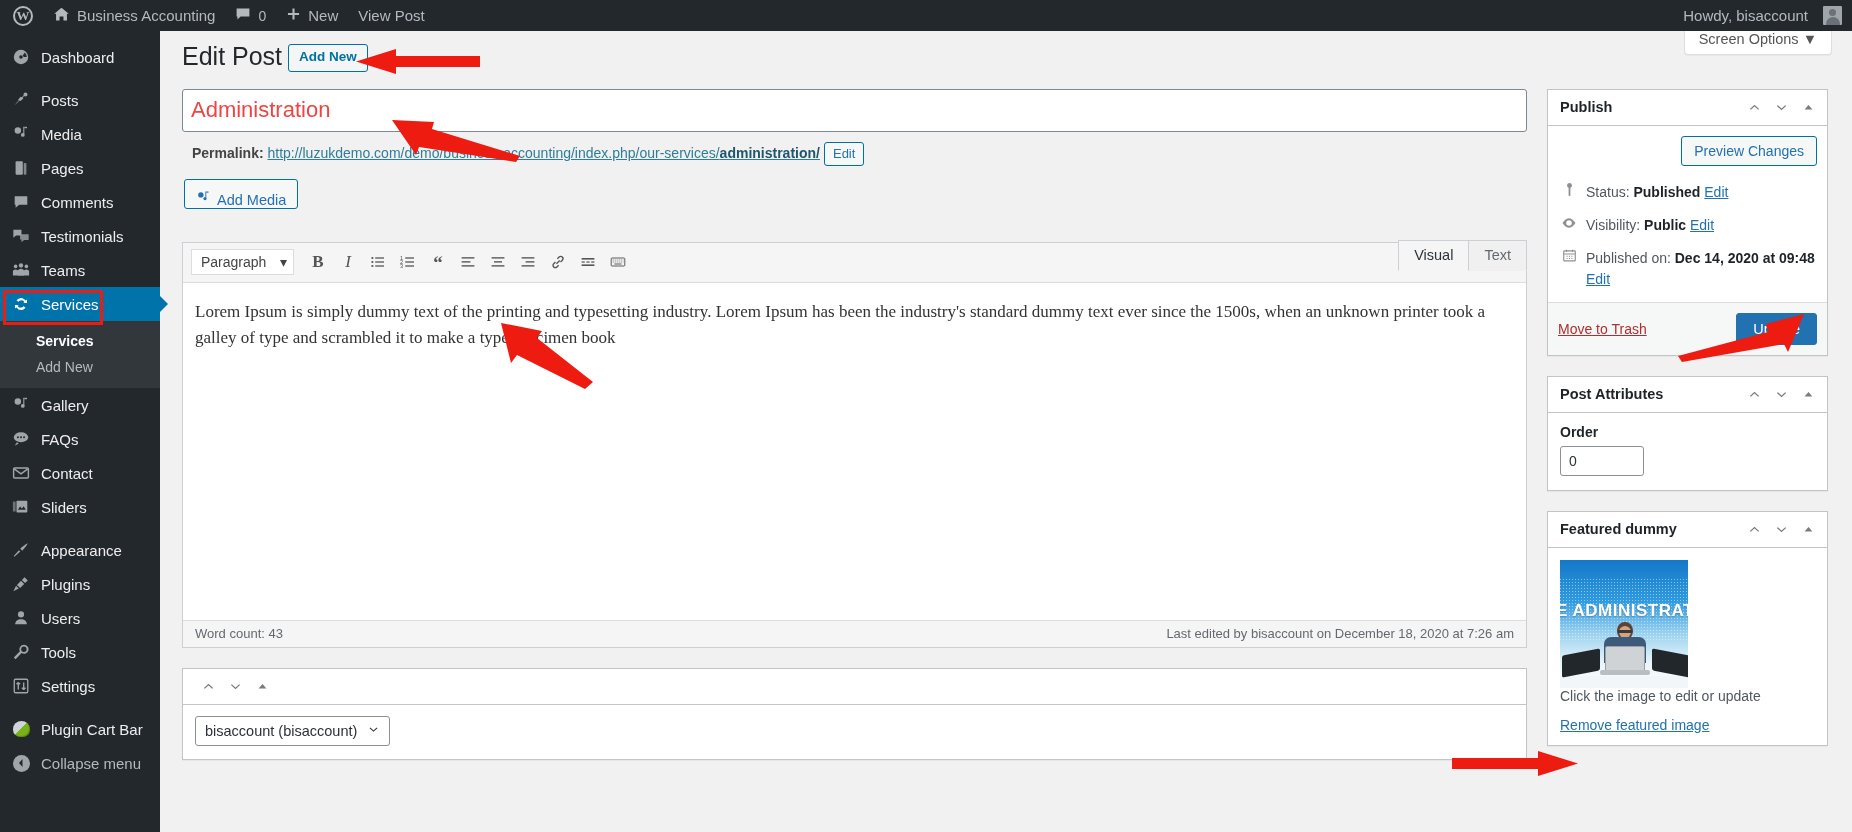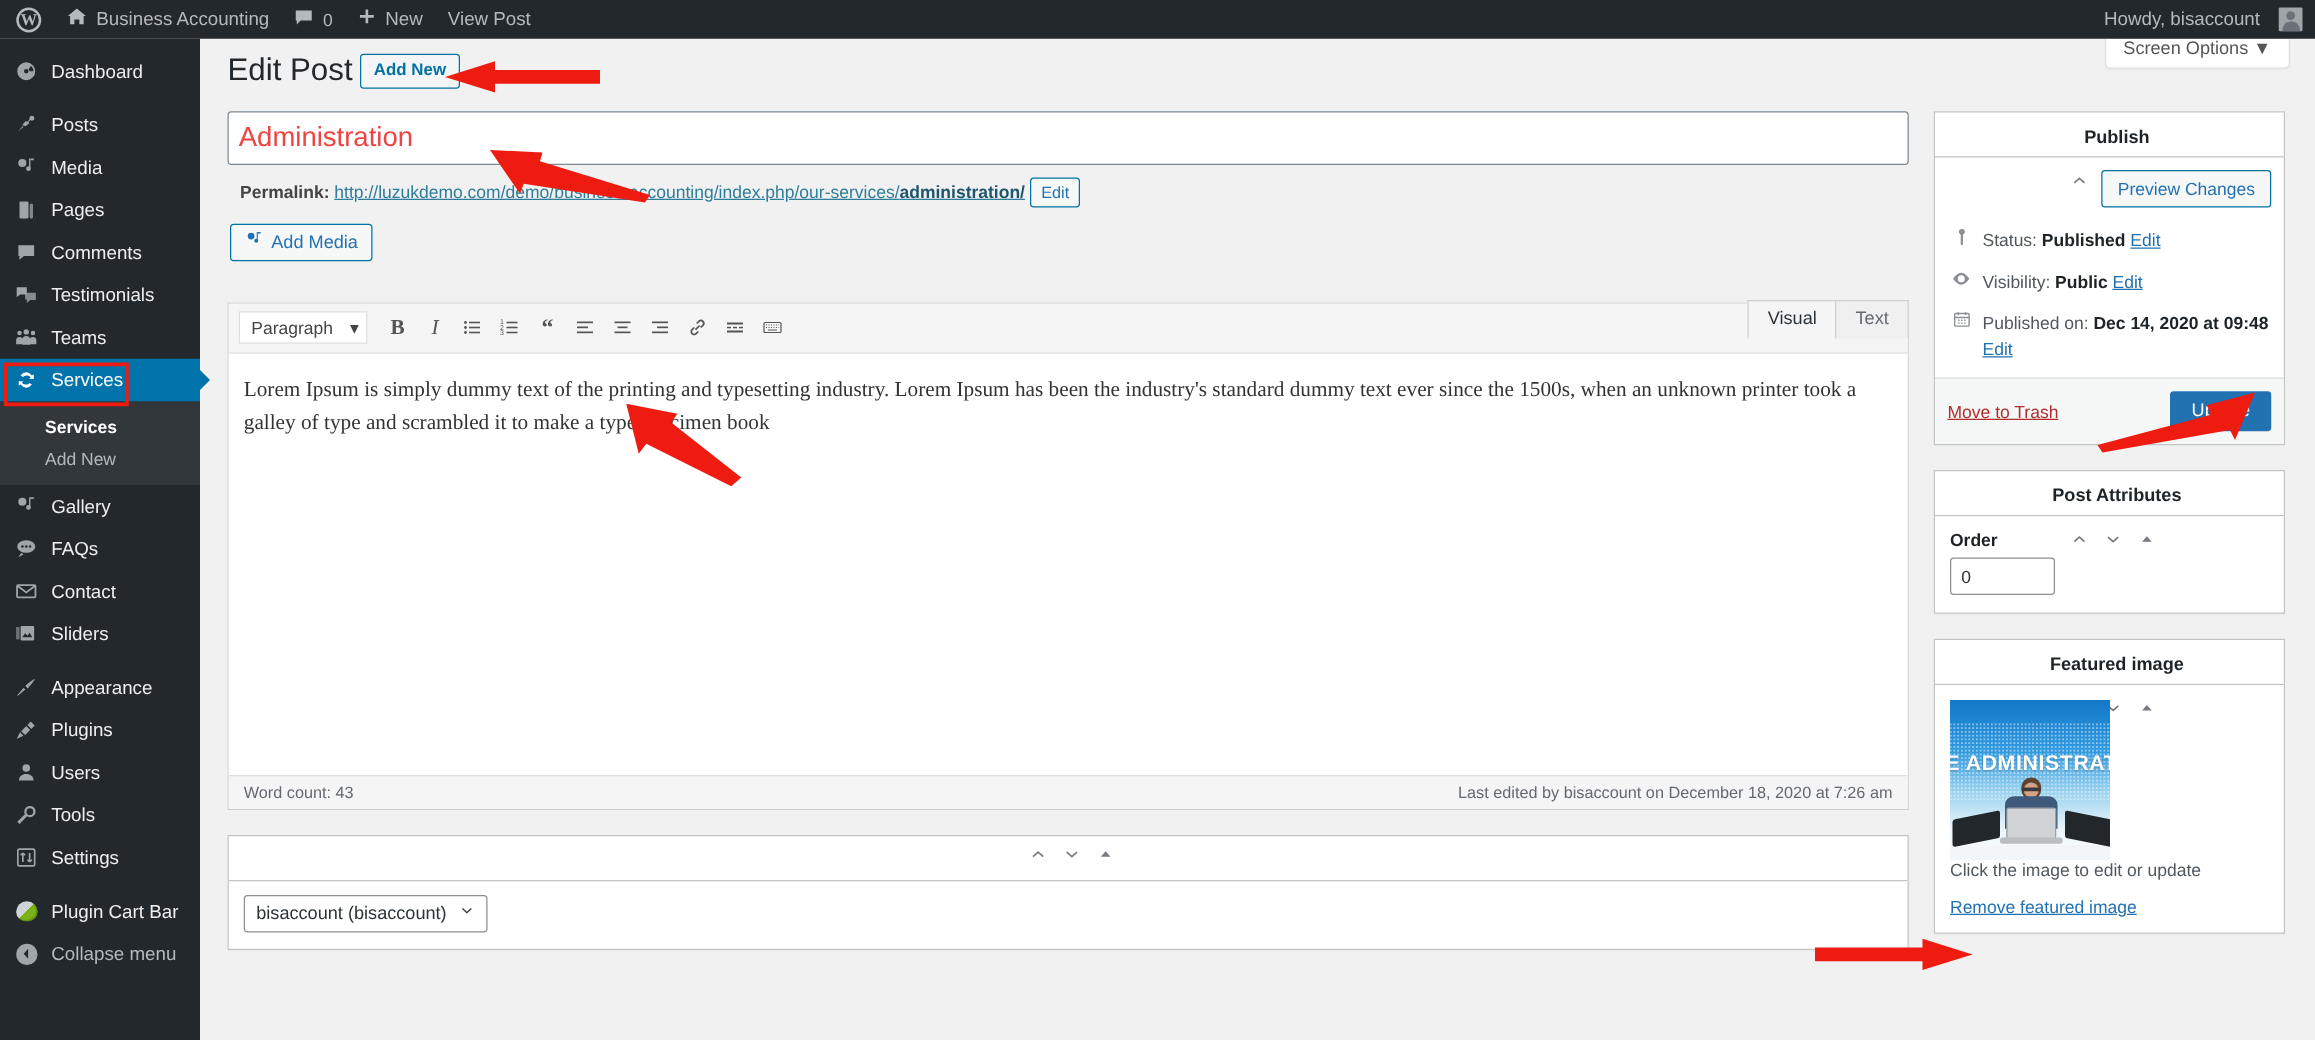--- a/index.html
+++ b/index.html
@@ -138,21 +138,21 @@
   #sample-permalink b { color: #1d566e; }
   .edit-slug-btn {
     display: inline-block; background: #f6f7f7; border: 1px solid #0071a1;
     color: #2271b1; border-radius: 3px; padding: 0 8px; font-size: 13px;
     height: 24px; line-height: 22px; cursor: pointer; margin-left: 4px;
     vertical-align: middle;
   }
 
   #wp-content-media-buttons { padding: 13px 0 9px 2px; }
   .insert-media {
-    display: inline-flex; align-items: center; gap: 6px;
+    display: inline-flex; align-items: flex-end; gap: 6px;
     background: #f6f7f7; border: 1px solid #0071a1; color: #2271b1;
     border-radius: 3px; padding: 0 11px; height: 30px; font-size: 14.5px;
     cursor: pointer;
   }
 
   #editor-box { position: relative; }
   .editor-tabs {
     position: absolute; right: 0; top: -1px; display: flex; z-index: 5;
   }
   .editor-tab {
@@ -196,21 +196,21 @@
     padding: 5px 12px; font-size: 13px; color: #646970; height: 27px;
   }
 
   
   .postbox {
     background: #fff; border: 1px solid #c3c4c7; margin-bottom: 20px;
     box-shadow: 0 1px 1px rgba(0,0,0,.04);
   }
   .postbox-header {
     display: flex; align-items: center; border-bottom: 1px solid #c3c4c7;
-    padding: 0 0 0 12px; height: 36px; flex-direction: column;
+    padding: 0 0 0 12px; height: 36px;
   }
   .postbox-title {
     font-size: 14.5px; font-weight: 700; color: #1d2327; flex: 1;
   }
   .pb-handle-actions { display: flex; align-items: center; gap: 1px; padding-right: 6px; }
   .pb-order-btn, .pb-toggle-btn {
     width: 26px; height: 30px; display:flex;align-items:center;justify-content:center;
     color: #787c82; cursor: pointer; font-size: 13px;
   }
 
@@ -826,21 +826,21 @@
             </div>
           </div>
           <div class="pa-inside">
             <label class="pa-label">Order</label>
             <input class="pa-input" type="text" value="0" style="">
           </div>
         </div>
 
         <div class="postbox" id="postimagediv">
           <div class="postbox-header">
-            <h2 class="postbox-title">Featured image</h2>
+            <h2 class="postbox-title">Featured dummy</h2>
             <div class="pb-handle-actions">
               <span class="pb-order-btn">
                 <svg width="15" height="15" viewBox="0 0 20 20" fill="none" stroke="currentColor" stroke-width="1.8">
                     <path d="m4.5 12.5 5.5-5 5.5 5"></path>
                   </svg>
               </span>
               <span class="pb-order-btn">
                 <svg width="15" height="15" viewBox="0 0 20 20" fill="none" stroke="currentColor" stroke-width="1.8">
                     <path d="m4.5 7.5 5.5 5 5.5-5"></path>
                   </svg>

